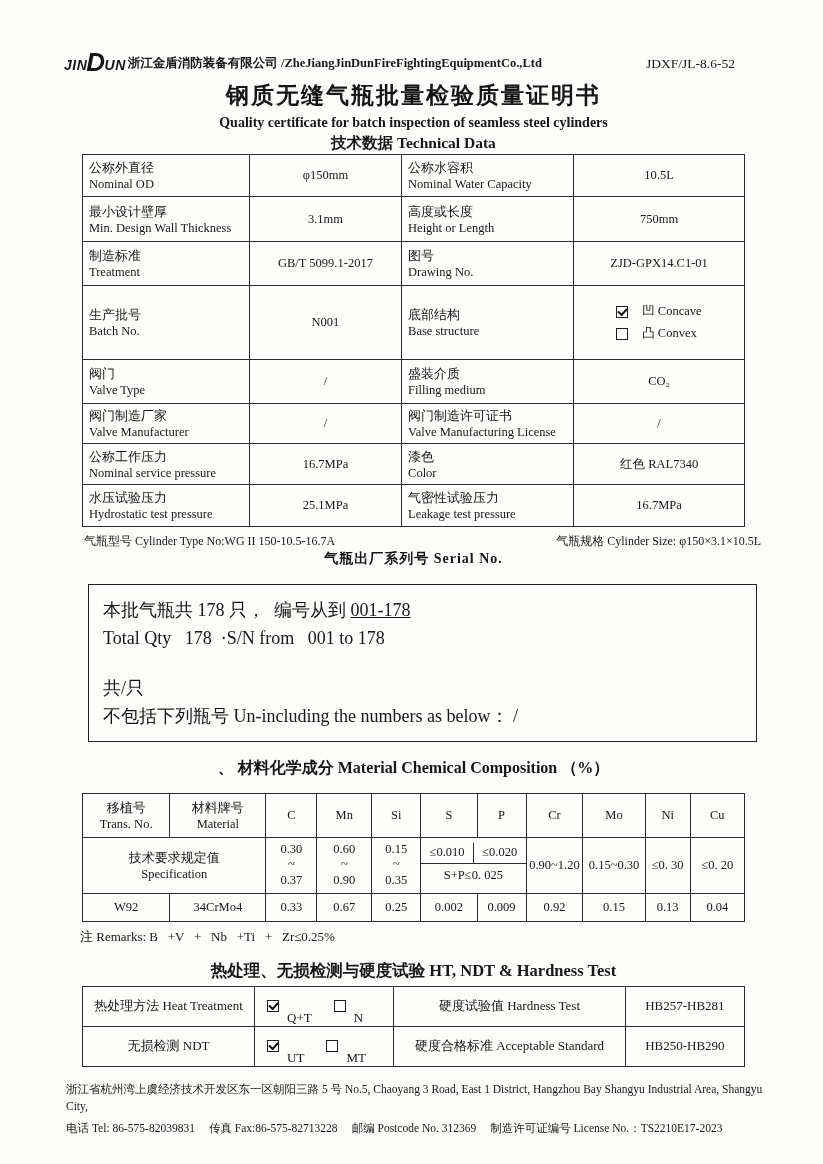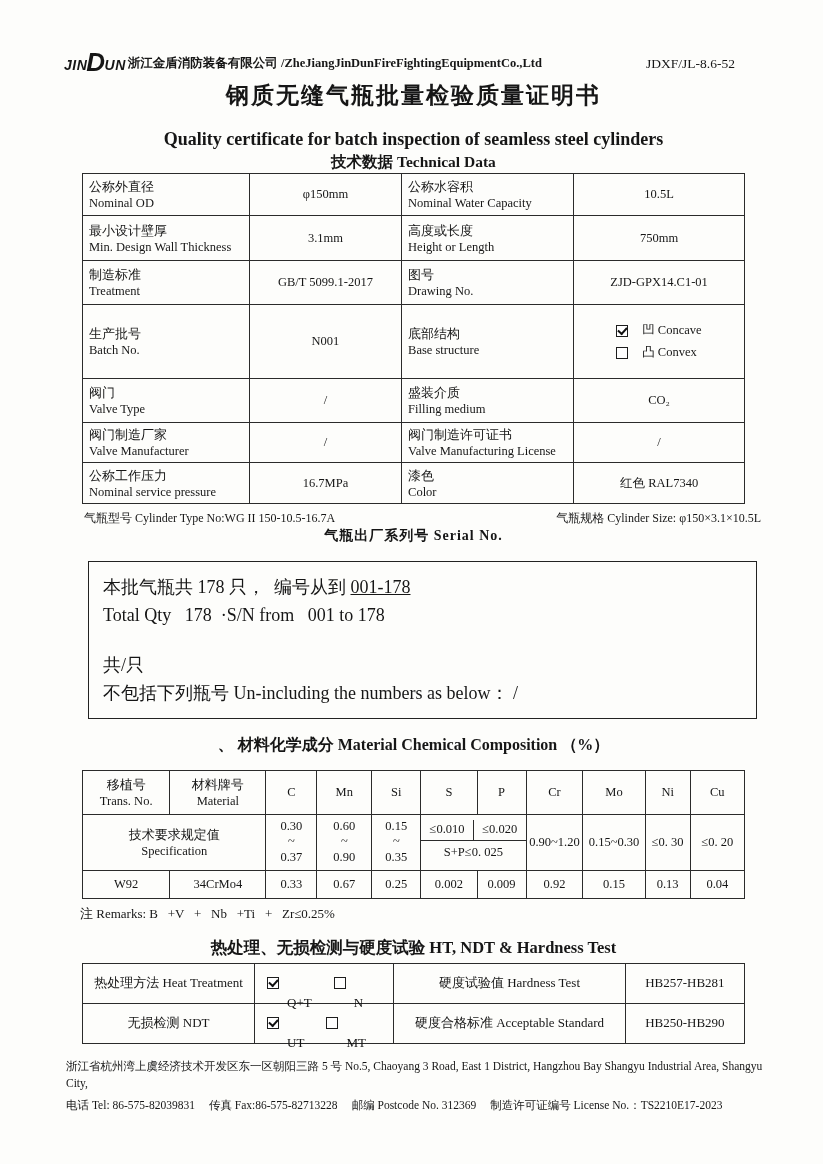--- a/index.html
+++ b/index.html
@@ -16,21 +16,21 @@
   
   .hdr-row { display: flex; align-items: flex-end; white-space: nowrap; }
   .logo { font-family: "Liberation Sans", "DejaVu Sans", sans-serif; font-weight: bold; font-style: italic; letter-spacing: 0.5px; display: inline-flex; align-items: flex-end; }
   .logo .sm { font-size: 14px; line-height: 14px; }
   .logo .big { font-size: 26px; line-height: 20px; margin: 0 -1px; }
   .hdr-company { font-size: 12.5px; font-weight: bold; margin-left: 2px; }
   .hdr-company .en { font-weight: 600; }
   .hdr-code { margin-left: auto; font-size: 13.5px; padding-right: 28px; }
   
   .title-zh { text-align: center; font-size: 23px; font-weight: bold; letter-spacing: 2px; margin-top: 8px; }
-  .title-en { text-align: center; font-size: 18px; font-weight: bold; margin-top: 18px; }
+  .title-en { text-align: center; font-size: 14px; font-weight: bold; margin-top: 4px; }
   .sec-title { text-align: center; font-size: 15.5px; font-weight: bold; margin-top: 2px; }
   
   table { border-collapse: collapse; width: 100%; }
   td { border: 1px solid #2b2b2b; font-size: 12.5px; vertical-align: middle; }
   .tech-wrap, .chem-wrap, .ht-wrap { margin-left: 18px; width: 663px; }
   .tech-tbl { border: 1.5px solid #222; }
   .tech-tbl td.lbl { text-align: left; padding: 3px 6px; }
   .tech-tbl td.val { text-align: center; padding: 3px 4px; }
   .cell-zh { display: block; font-size: 13px; }
   .cell-en { display: block; font-size: 12.5px; }
@@ -63,21 +63,21 @@
   .sp-top > div:first-child { border-right: 1px solid #2b2b2b; }
   .sp-bot { padding: 4px 0 5px; }
   .remarks { font-size: 13px; margin: 6px 0 0 16px; white-space: pre-wrap; }
   
   .ht-title { text-align: center; font-size: 16.5px; font-weight: bold; margin-top: 14px; }
   .ht-tbl { margin-top: 4px; border: 1.5px solid #222; table-layout: fixed; }
   .ht-tbl td { height: 40px; font-size: 13px; }
   .ht-lbl { text-align: center; padding: 2px 4px; }
   .ht-val { text-align: center; font-size: 13px; }
   .ht-opts { display: flex; align-items: center; gap: 8px; padding-left: 12px; }
-  .ht-opts .olabel { margin-right: 14px; position: relative; top: 20px; }
+  .ht-opts .olabel { margin-right: 14px; position: relative; top: 12px; }
   
   .footer { margin: 14px 0 0 2px; font-size: 11.5px; line-height: 1.55; }
   .footer-contacts { display: flex; gap: 14px; margin-top: 4px; white-space: nowrap; }
 </style>
 </head>
 <body>
 
 <div class="page">
 
   <div class="hdr-row">
@@ -191,20 +191,32 @@
       <td class="lbl">
               <span class="cell-zh">公称工作压力</span>
               <span class="cell-en">Nominal service pressure</span>
             </td>
       <td class="val">16.7MPa</td>
       <td class="lbl">
               <span class="cell-zh">漆色</span>
               <span class="cell-en">Color</span>
             </td>
       <td class="val">红色 RAL7340</td>
+    </tr>
+    <tr style="height:42px">
+      <td class="lbl">
+              <span class="cell-zh">水压试验压力</span>
+              <span class="cell-en">Hydrostatic test pressure</span>
+            </td>
+      <td class="val">25.1MPa</td>
+      <td class="lbl">
+              <span class="cell-zh">气密性试验压力</span>
+              <span class="cell-en">Leakage test pressure</span>
+            </td>
+      <td class="val">16.7MPa</td>
     </tr>
   </tbody>
       </table>
   </div>
 
   <div class="type-size">
     <span>气瓶型号 Cylinder Type No:WG II 150-10.5-16.7A</span>
     <span>气瓶规格 Cylinder Size: φ150×3.1×10.5L</span>
   </div>
 

